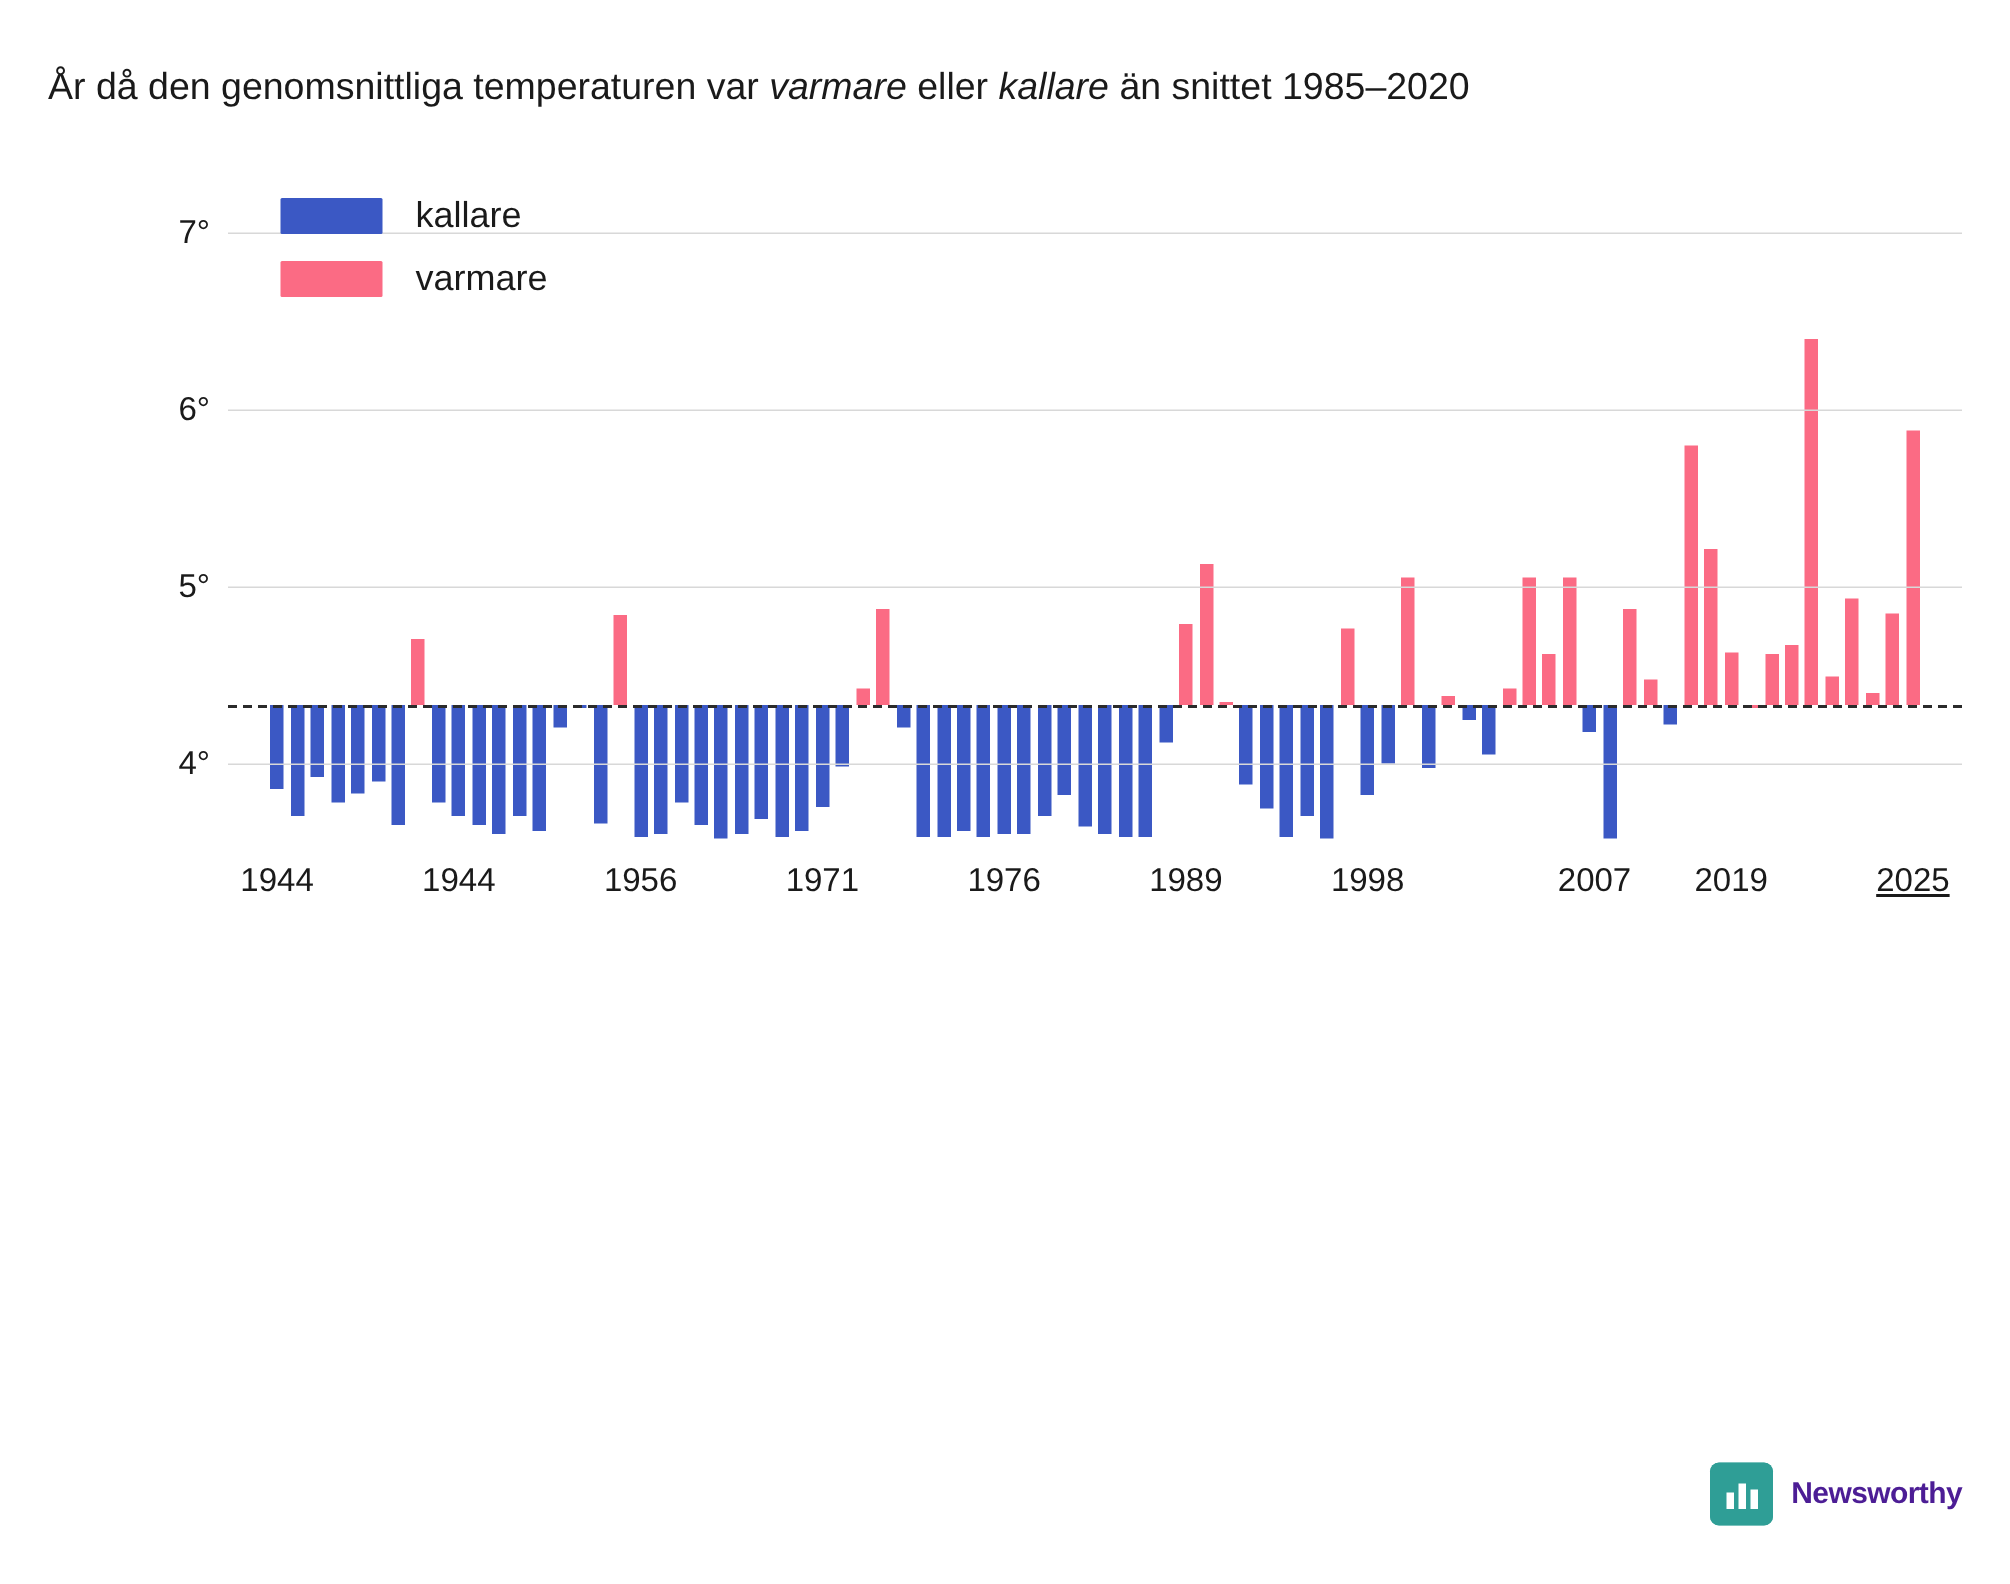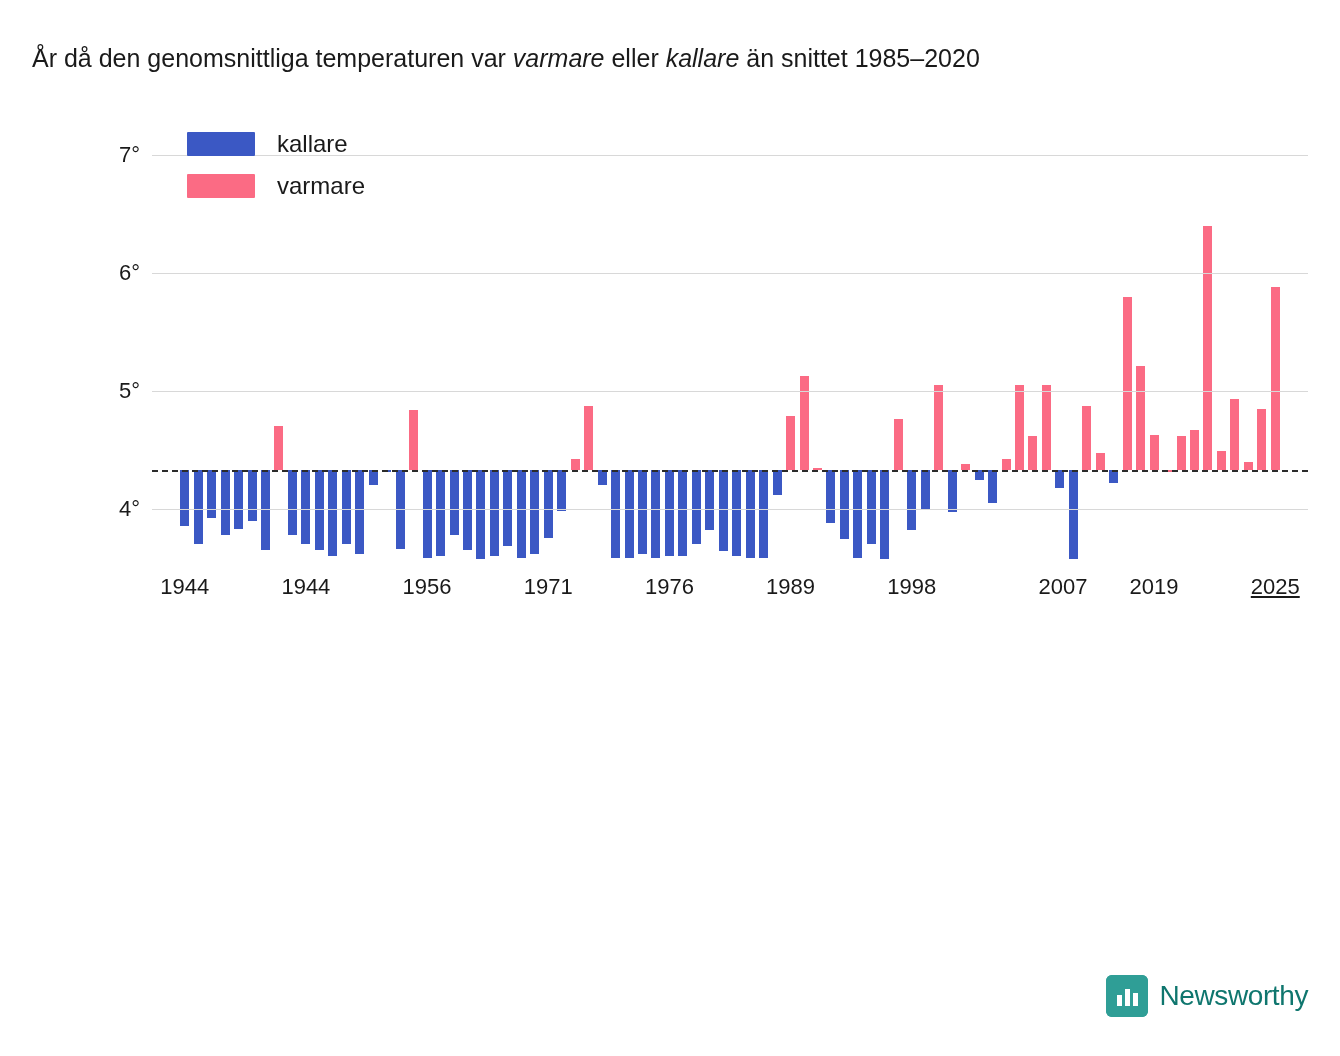--- a/index.html
+++ b/index.html
@@ -162,23 +162,23 @@
   }
   .brand-mark {
     width: 42px;
     height: 42px;
     background: #2f9e96;
     border-radius: 6px;
     position: relative;
   }
   .brand-mark svg { display: block; }
   .brand-name {
-    font-size: 28px;
-    font-weight: normal;
-    color: #0f766e;
+    font-size: 20px;
+    font-weight: bold;
+    color: #4c1d95;
     letter-spacing: -0.4px;
   }
 </style>
 </head>
 <body>
 
 <div class="page">
 
 
   <p class="subtitle"><span>År då den genomsnittliga temperaturen var </span><em>varmare</em><span> eller </span><em>kallare</em><span> än snittet 1985–2020</span></p>

